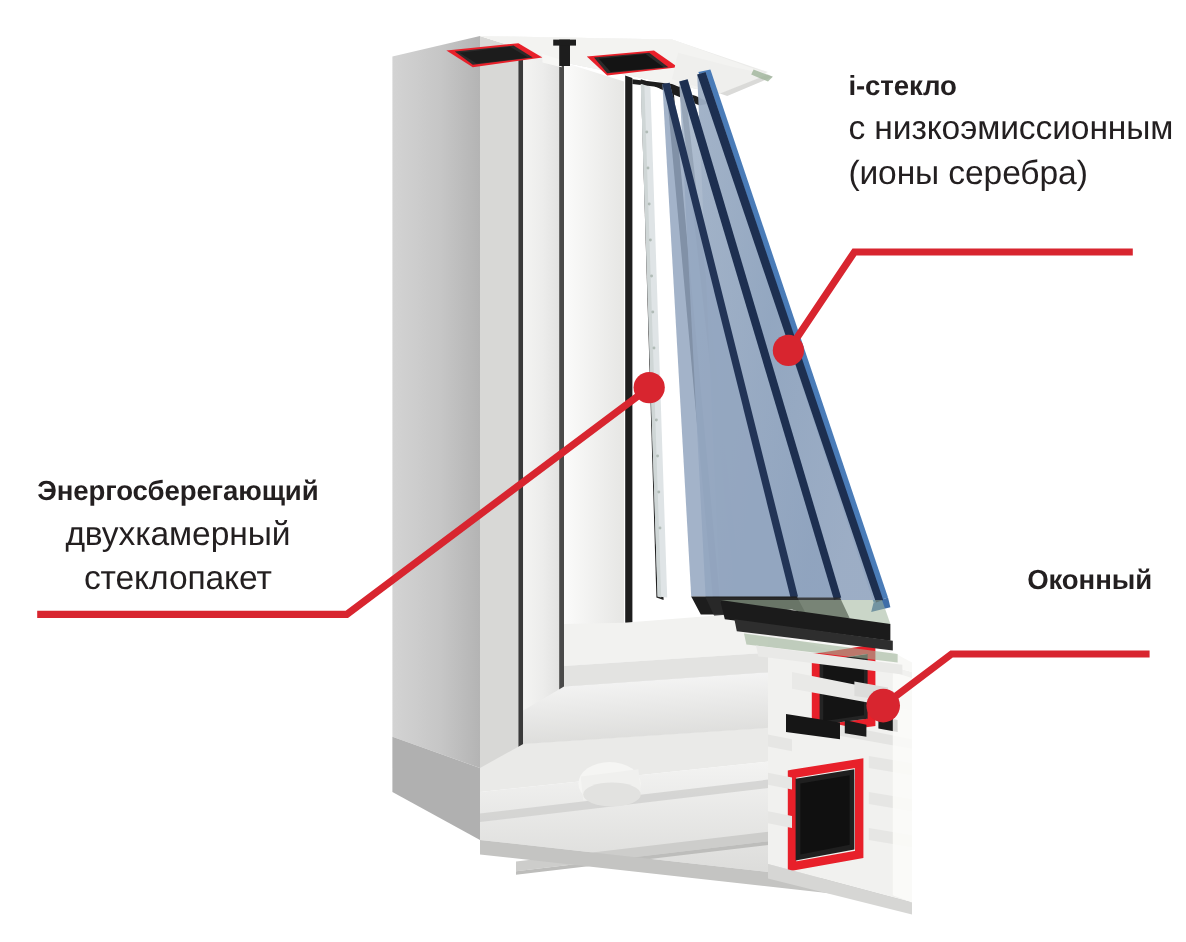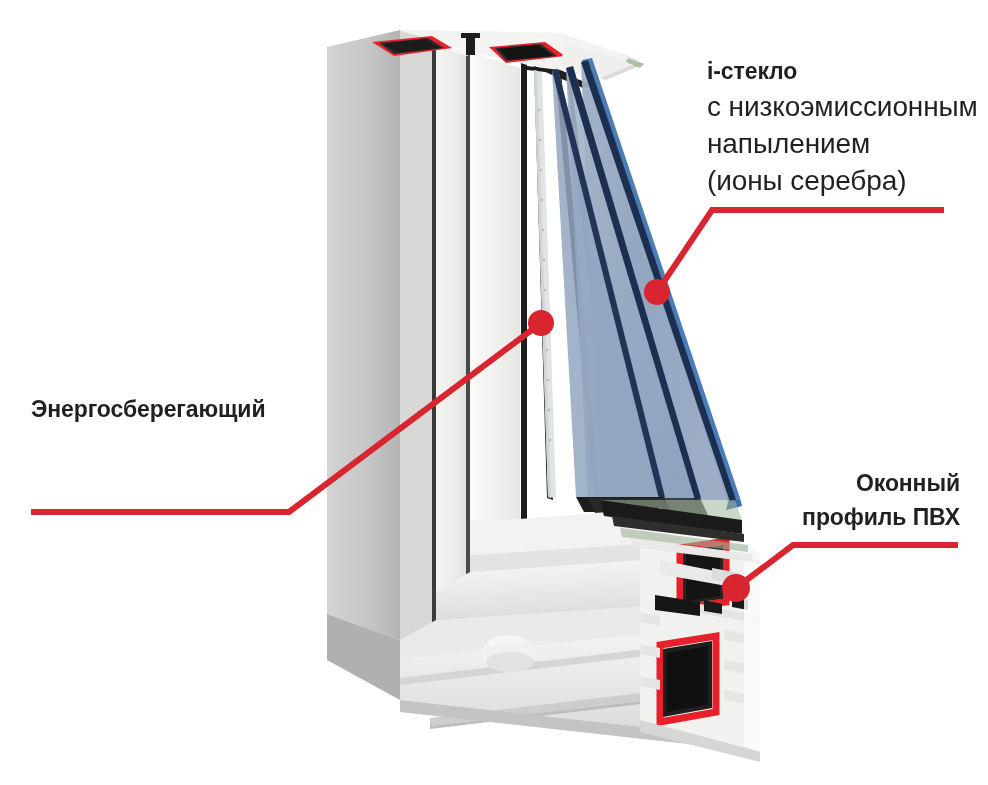--- a/index.html
+++ b/index.html
@@ -303,26 +303,26 @@
     </g>
     <g>
       <polyline points="958,545 793,545 736,588" fill="none" stroke="#d8252f" stroke-width="6" stroke-linecap="butt" stroke-linejoin="miter"></polyline>
       <circle cx="736" cy="588" r="14" fill="#d8252f"></circle>
     </g>
   </svg>
 
   <div class="callout" id="callout-glass">
     <div class="c-title">i-стекло</div>
     <div class="c-line">с низкоэмиссионным</div>
-    <div class="c-line">напылением</div>
     <div class="c-line">(ионы серебра)</div>
   </div>
 
   <div class="callout" id="callout-unit">
     <div class="c-title">Энергосберегающий</div>
+    <div class="c-line">двухкамерный</div>
+    <div class="c-line">стеклопакет</div>
   </div>
 
   <div class="callout" id="callout-profile">
     <div class="c-title">Оконный</div>
-    <div class="c-title">профиль ПВХ</div>
   </div>
 
 </div>
 
 </body></html>

